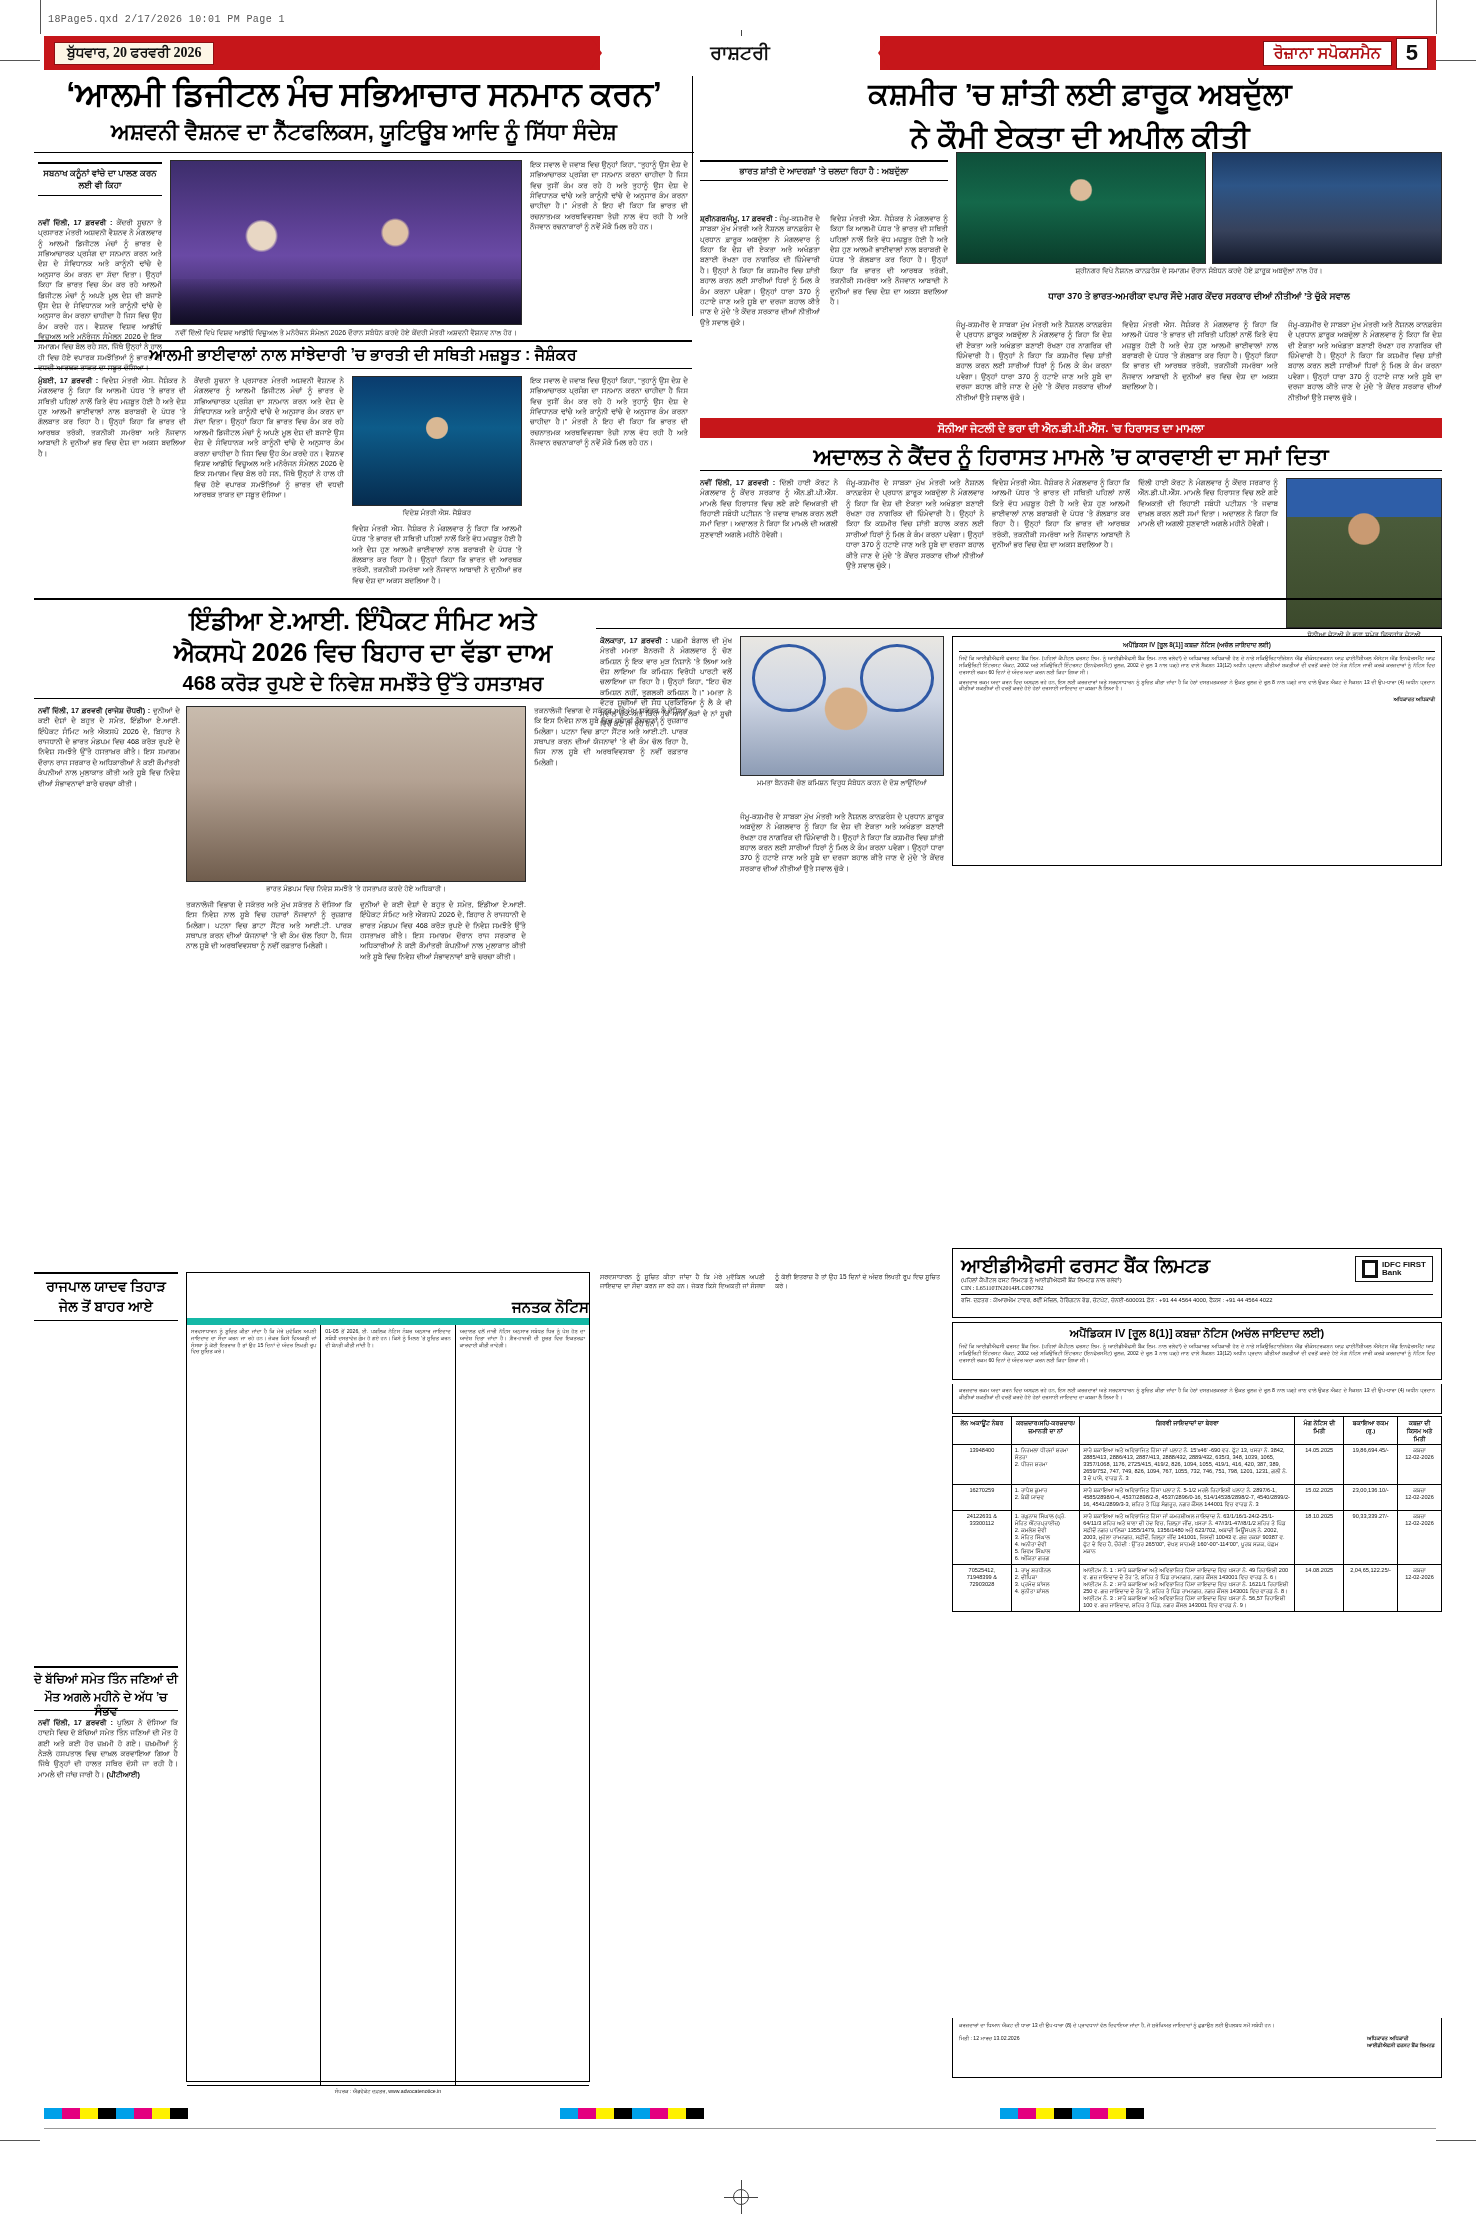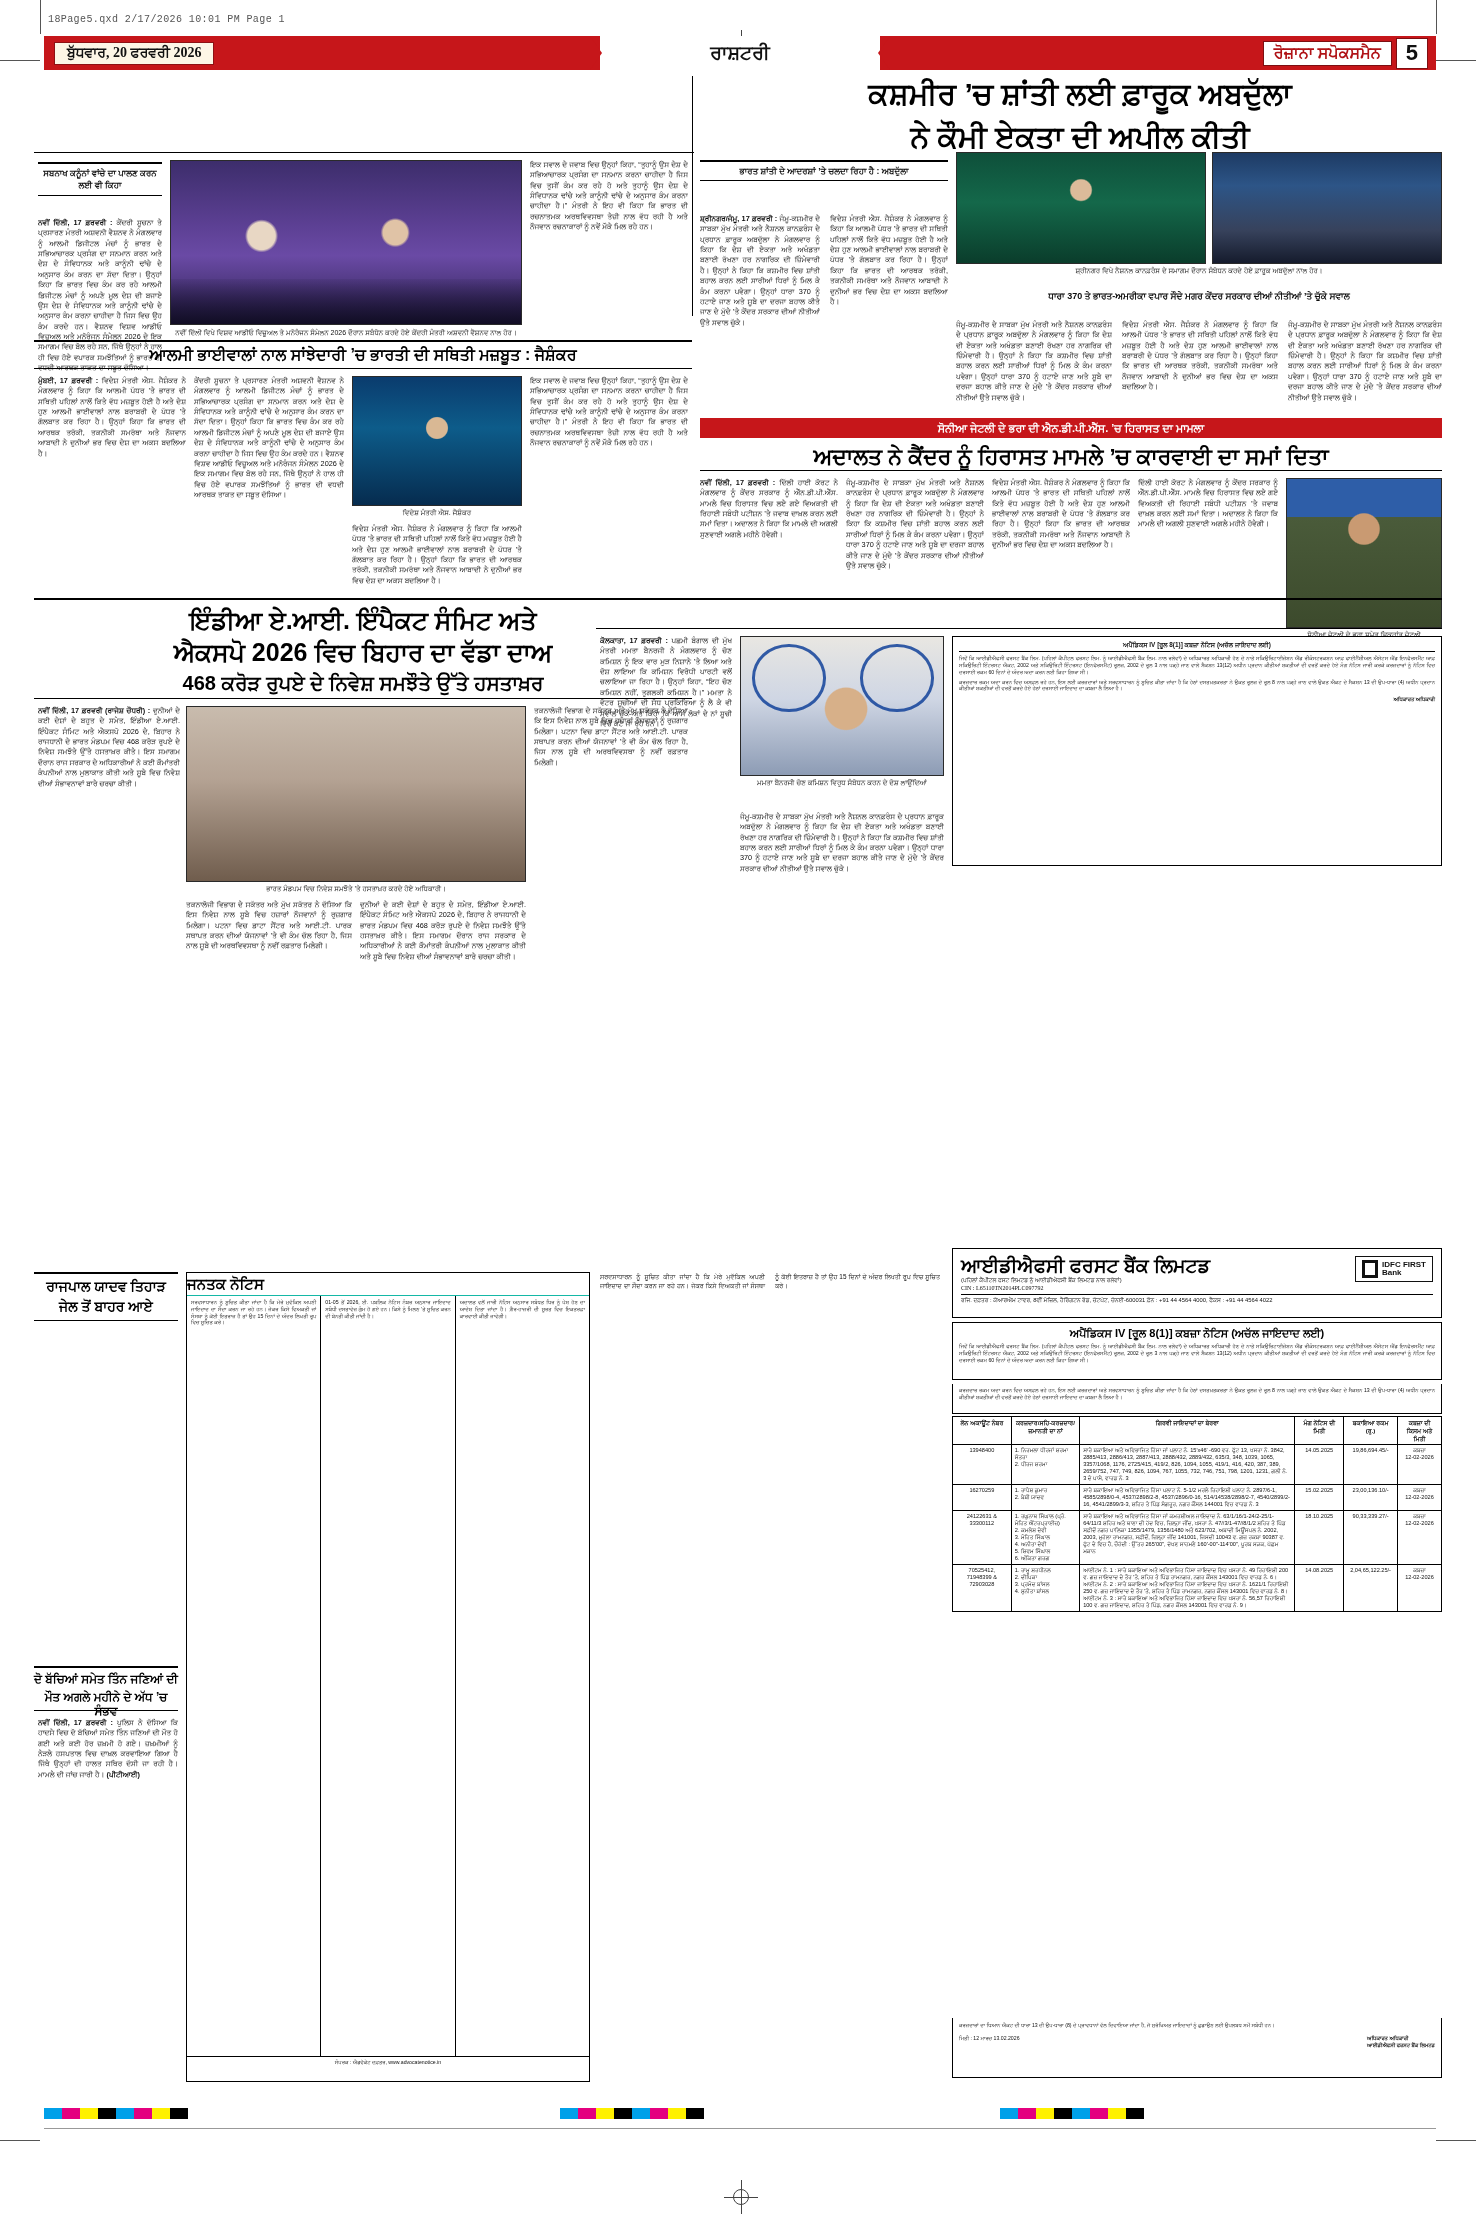--- a/index.html
+++ b/index.html
@@ -209,22 +209,23 @@
   }
   .idfc-mark:after{
     content:""; position:absolute; left:3px; top:3px; right:3px; bottom:3px;
     background:#fff;
   }
   .idfc-text { font-size:8px; font-weight:bold; line-height:1.05; color:#111; }
 
   
   .mini-grid { position:absolute; border:1px solid #000; background:#fff; }
   .mini-head {
-    text-align:left; font-weight:bold; border-bottom:1px solid #14b8a6;
+    text-align:right; font-weight:bold; border-bottom:7px solid #14b8a6;
     padding:2px 0;
+    margin-top:23px;
   }
   .mini-cols { display:flex; }
   .mini-col { flex:1; padding:3px 4px; border-right:1px solid #000; }
   .mini-col:last-child { border-right:none; }
 
   
   .colorbars { position:absolute; display:flex; }
   .colorbars span { width:18px; height:11px; display:block; }
 
   
@@ -252,20 +253,24 @@
 
   <div class="masthead">
     <div class="mast-date">ਬੁੱਧਵਾਰ, 20 ਫਰਵਰੀ 2026</div>
     <div class="mast-center">ਰਾਸ਼ਟਰੀ</div>
     <div class="mast-right">
       <div class="mast-brand">ਰੋਜ਼ਾਨਾ ਸਪੋਕਸਮੈਨ</div>
       <div class="mast-pageno">5</div>
     </div>
   </div>
 
+  <div class="hl-left">
+    <div class="l1">‘ਆਲਮੀ ਡਿਜੀਟਲ ਮੰਚ ਸਭਿਆਚਾਰ ਸਨਮਾਨ ਕਰਨ’</div>
+    <div class="l2">ਅਸ਼ਵਨੀ ਵੈਸ਼ਨਵ ਦਾ ਨੈੱਟਫਲਿਕਸ, ਯੂਟਿਊਬ ਆਦਿ ਨੂੰ ਸਿੱਧਾ ਸੰਦੇਸ਼</div>
+  </div>
   <div class="hl-right">
     <div class="l1">ਕਸ਼ਮੀਰ ’ਚ ਸ਼ਾਂਤੀ ਲਈ ਫ਼ਾਰੂਕ ਅਬਦੁੱਲਾ</div>
     <div class="l2">ਨੇ ਕੌਮੀ ਏਕਤਾ ਦੀ ਅਪੀਲ ਕੀਤੀ</div>
   </div>
 
   <div class="vrule" style="left:692px; top:76px; height:240px;"></div>
   <div class="rule-thin" style="left:34px; top:152px; width:660px;"></div>
 
   <div class="col" style="left:38px; top:162px; width:124px; text-align:center;">
     <div style="border-top:2px solid #000;border-bottom:1px solid #000;padding:3px 0;">

